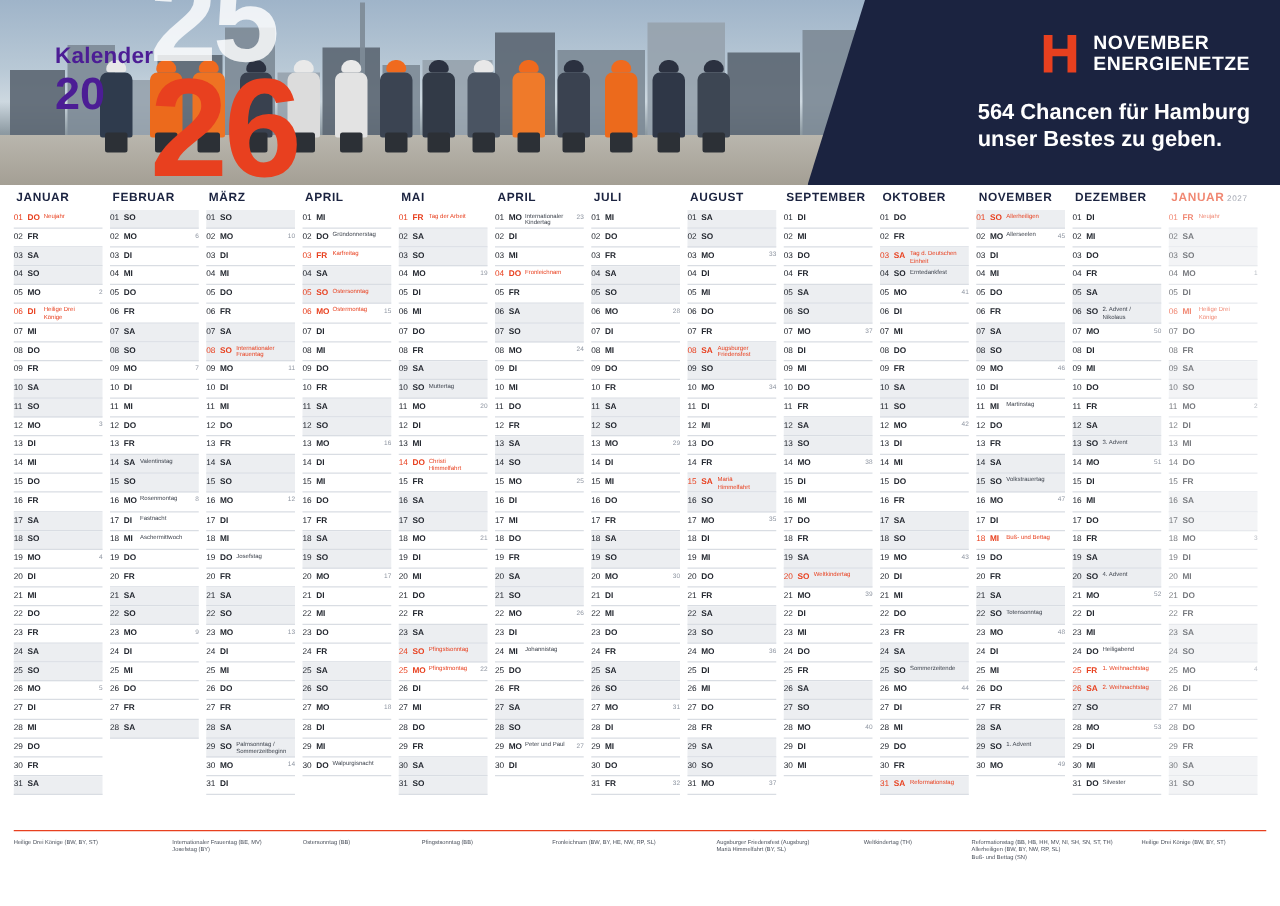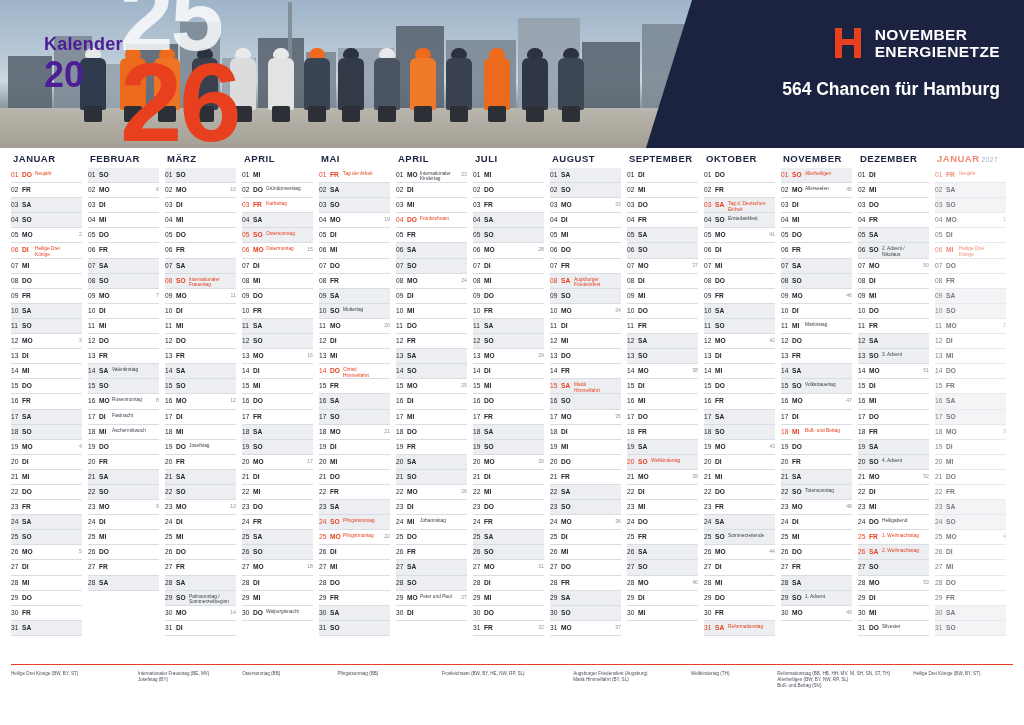--- a/index.html
+++ b/index.html
@@ -223,20 +223,21 @@
           <i class="r"></i>
           <i class="m"></i>
         </div>
       <div class="logo-text">
         <div>NOVEMBER</div>
         <div>ENERGIENETZE</div>
       </div>
     </div>
     <div class="claim">
       <div>564 Chancen für Hamburg</div>
+      <div>unser Bestes zu geben.</div>
     </div>
   </div>
 
   <div class="grid" id="month-grid">
       <div class="month">
         <div class="m-head"><span>JANUAR</span></div>
         <div class="days">
           <div class="day hol">
             <span class="dn">01</span>
             <span class="dw">DO</span>

